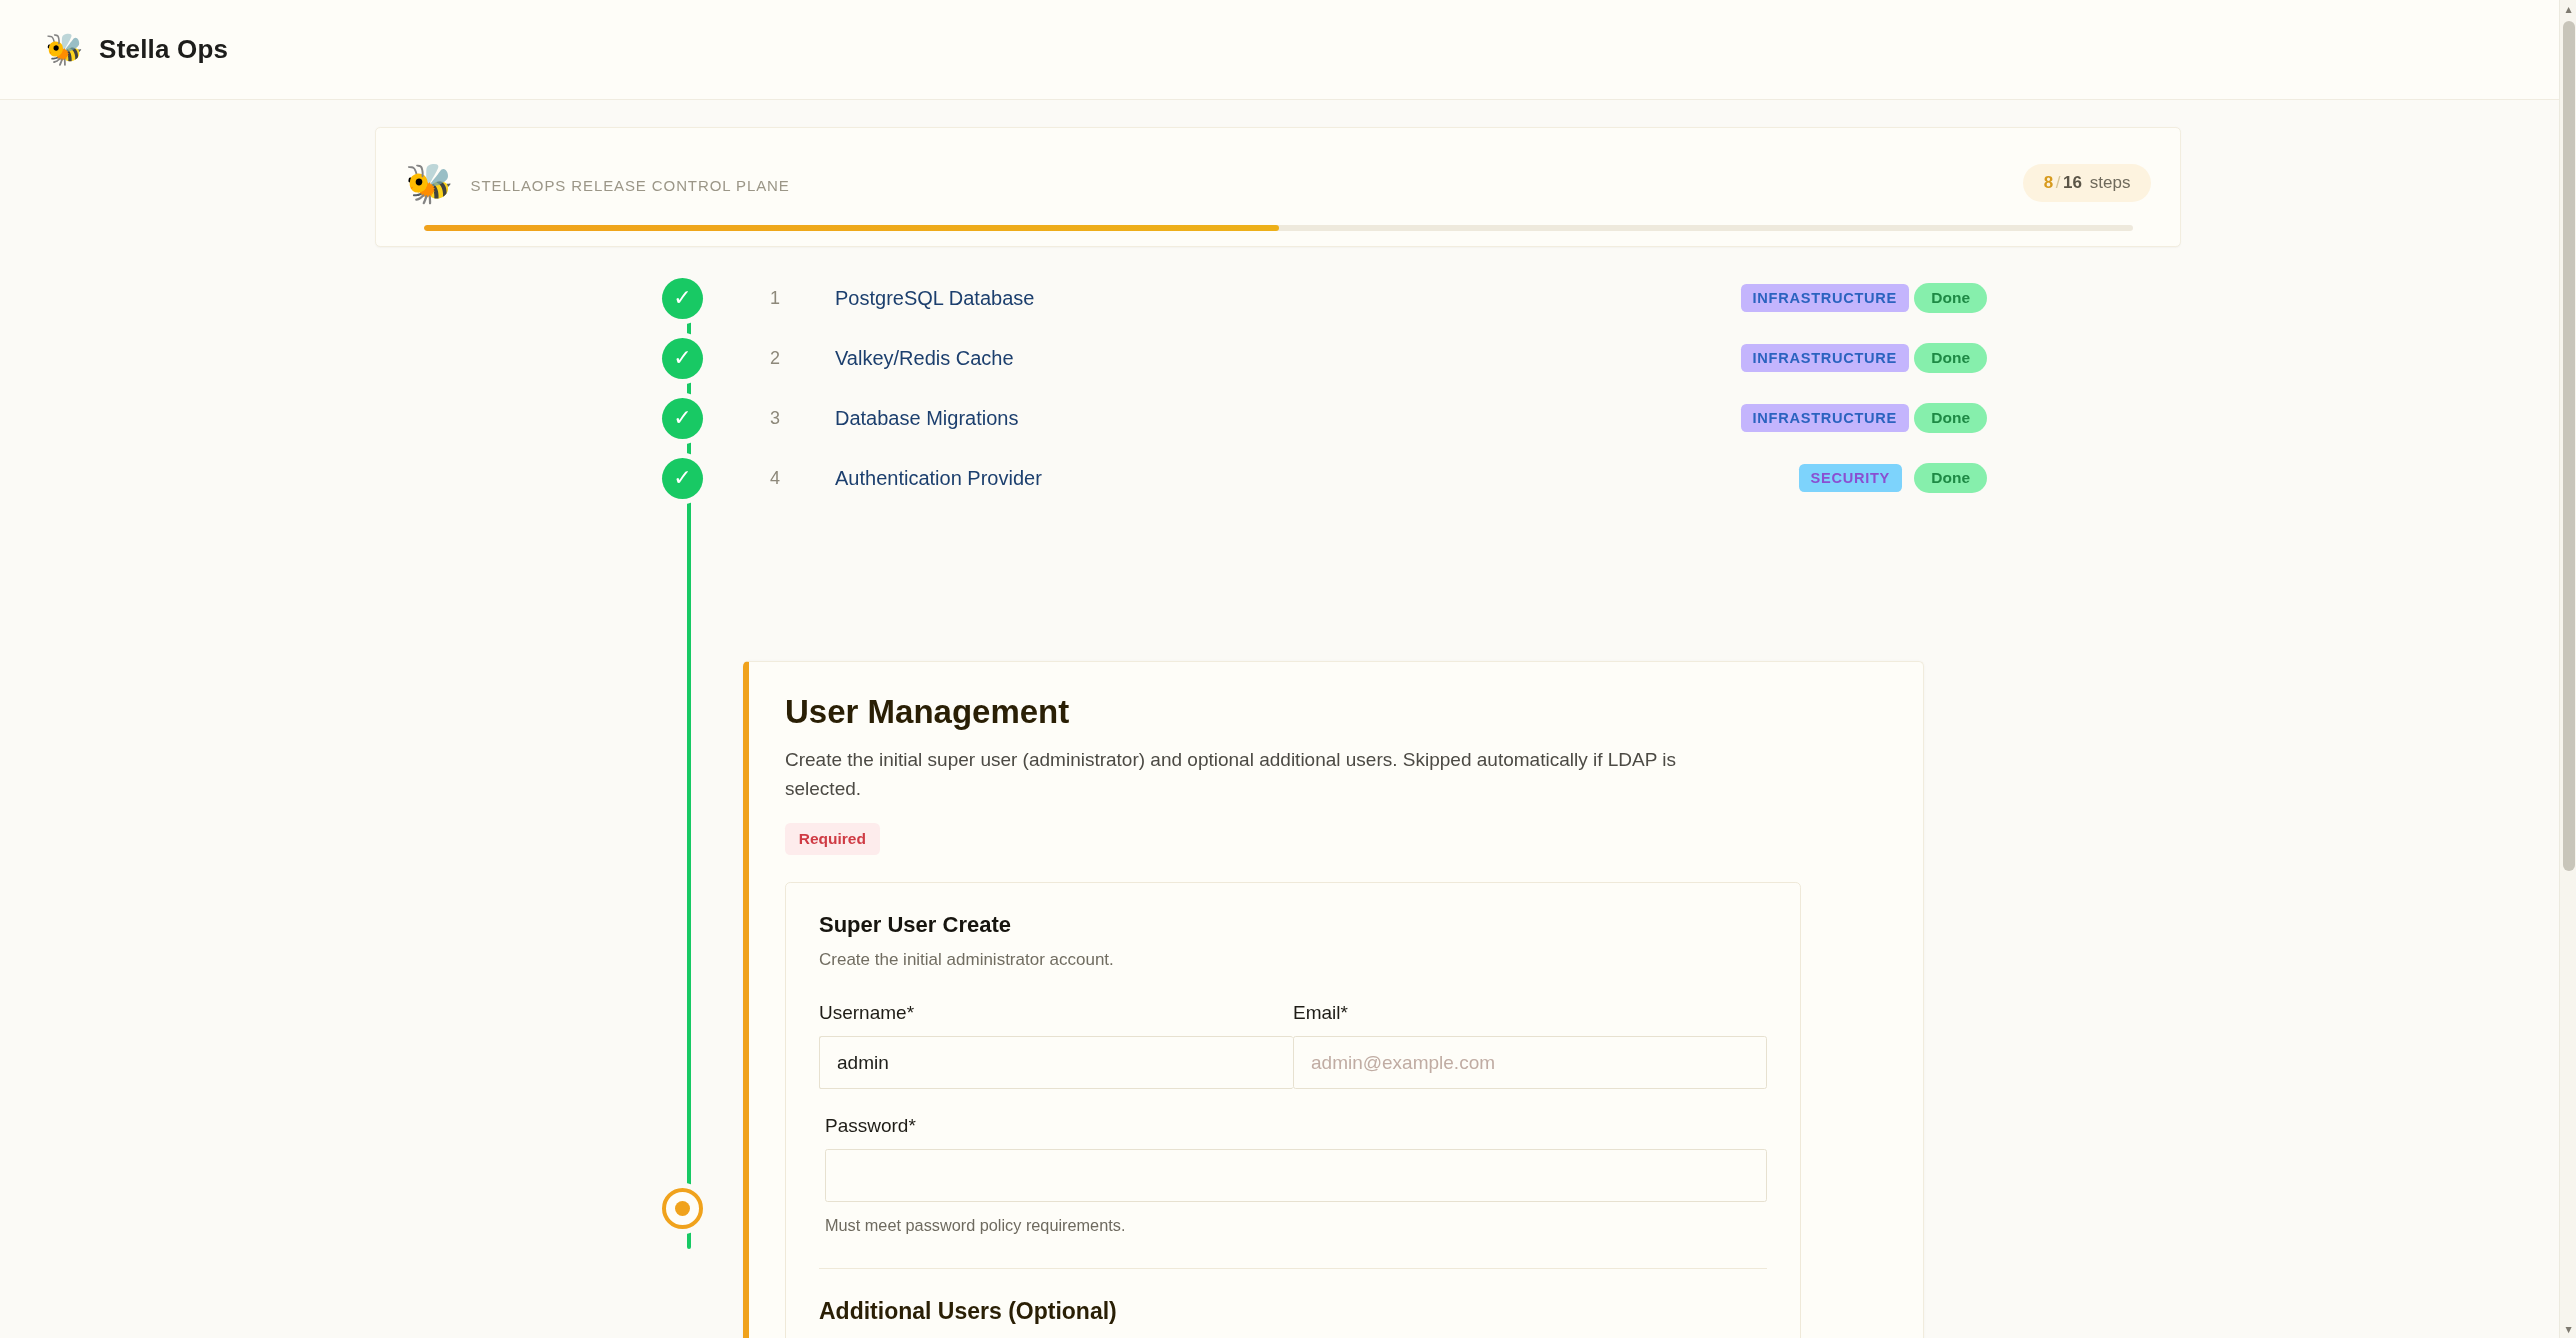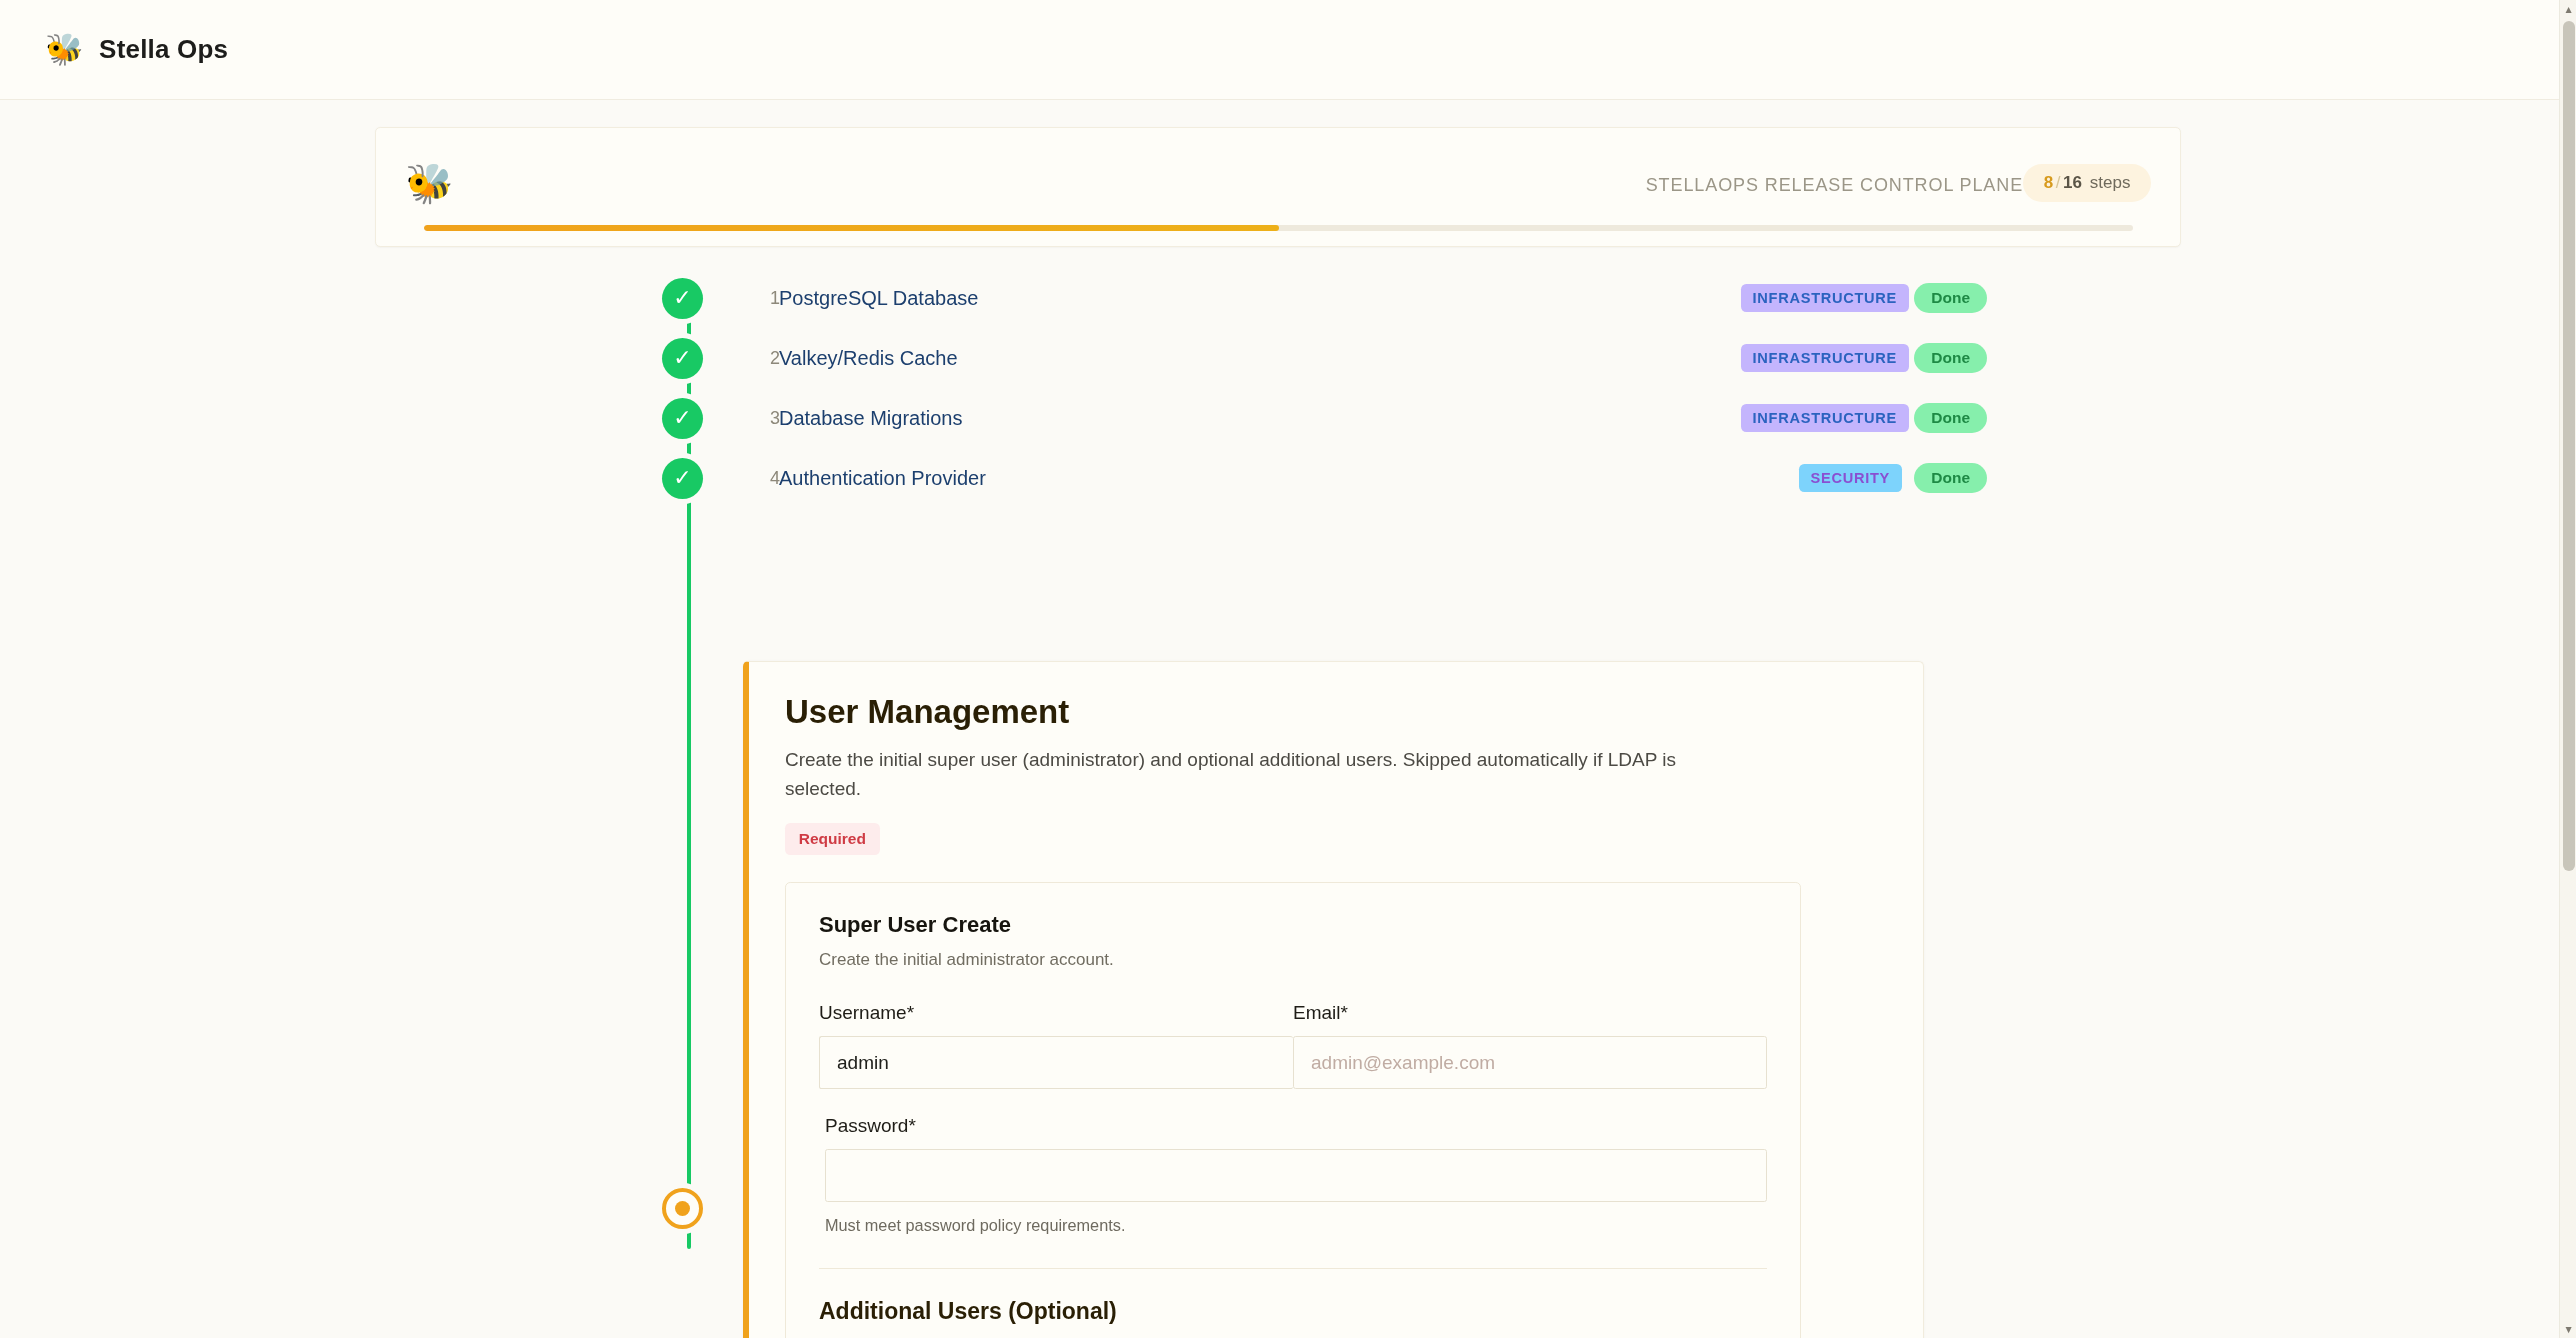--- a/index.html
+++ b/index.html
@@ -76,25 +76,24 @@
   }
   .setup-titles { flex: 1; }
   .setup-title {
     font-size: 31px;
     font-weight: bold;
     color: #17150f;
     line-height: 1.1;
   }
   .setup-sub {
     margin-top: 5.2px;
-    font-size: 18px;
+    font-size: 15px;
     letter-spacing: 0.9px;
     color: #9b9687;
     text-transform: uppercase;
-    text-align: right;
   }
   .steps-badge {
     background: #fdf3df;
     color: #c88a12;
     border-radius: 858px;
     padding: 8.6px 20.6px;
     font-size: 17px;
     display: flex;
     align-items: baseline;
     gap: 2.6px;
@@ -167,21 +166,21 @@
     background: #f0a21c;
   }
   .step-num {
     position: absolute;
     left: 770px;
     font-size: 18px;
     color: #8d887a;
   }
   .step-label {
     position: absolute;
-    left: 779px;
+    left: 835px;
     font-size: 20px;
     color: #1c3f6e;
     font-weight: 500;
   }
   .tag {
     position: absolute;
     font-size: 14.6px;
     font-weight: bold;
     letter-spacing: 0.7px;
     border-radius: 5.2px;

